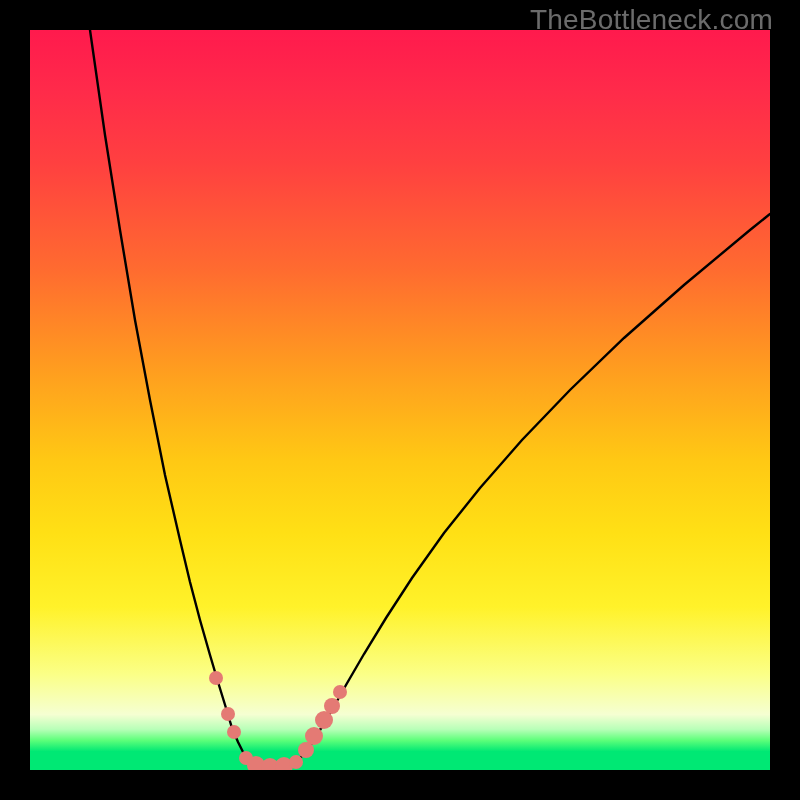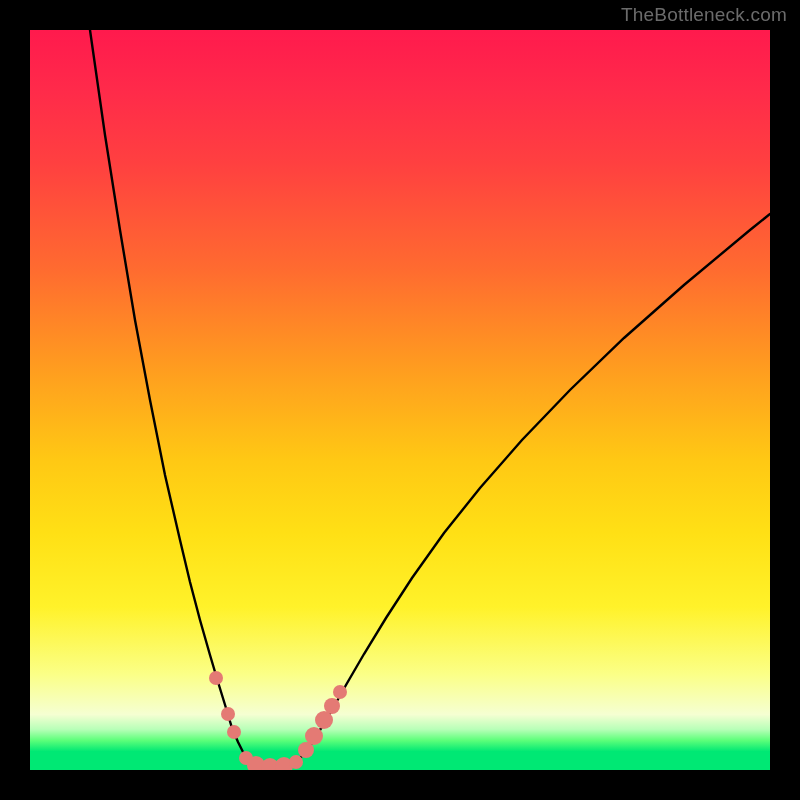--- a/index.html
+++ b/index.html
@@ -47,23 +47,23 @@
   .plot svg {
     position: absolute;
     left: 0;
     top: 0;
     width: 740px;
     height: 740px;
   }
   .watermark {
     position: absolute;
     top: 4px;
-    right: 13px;
+    right: 27px;
     color: #6b6b6b;
-    font-size: 19px;
+    font-size: 28px;
     letter-spacing: 0.2px;
     user-select: none;
   }
 </style>
 </head>
 <body>
 
 <div class="frame">
   <div class="watermark">TheBottleneck.com</div>
   <div class="plot">

